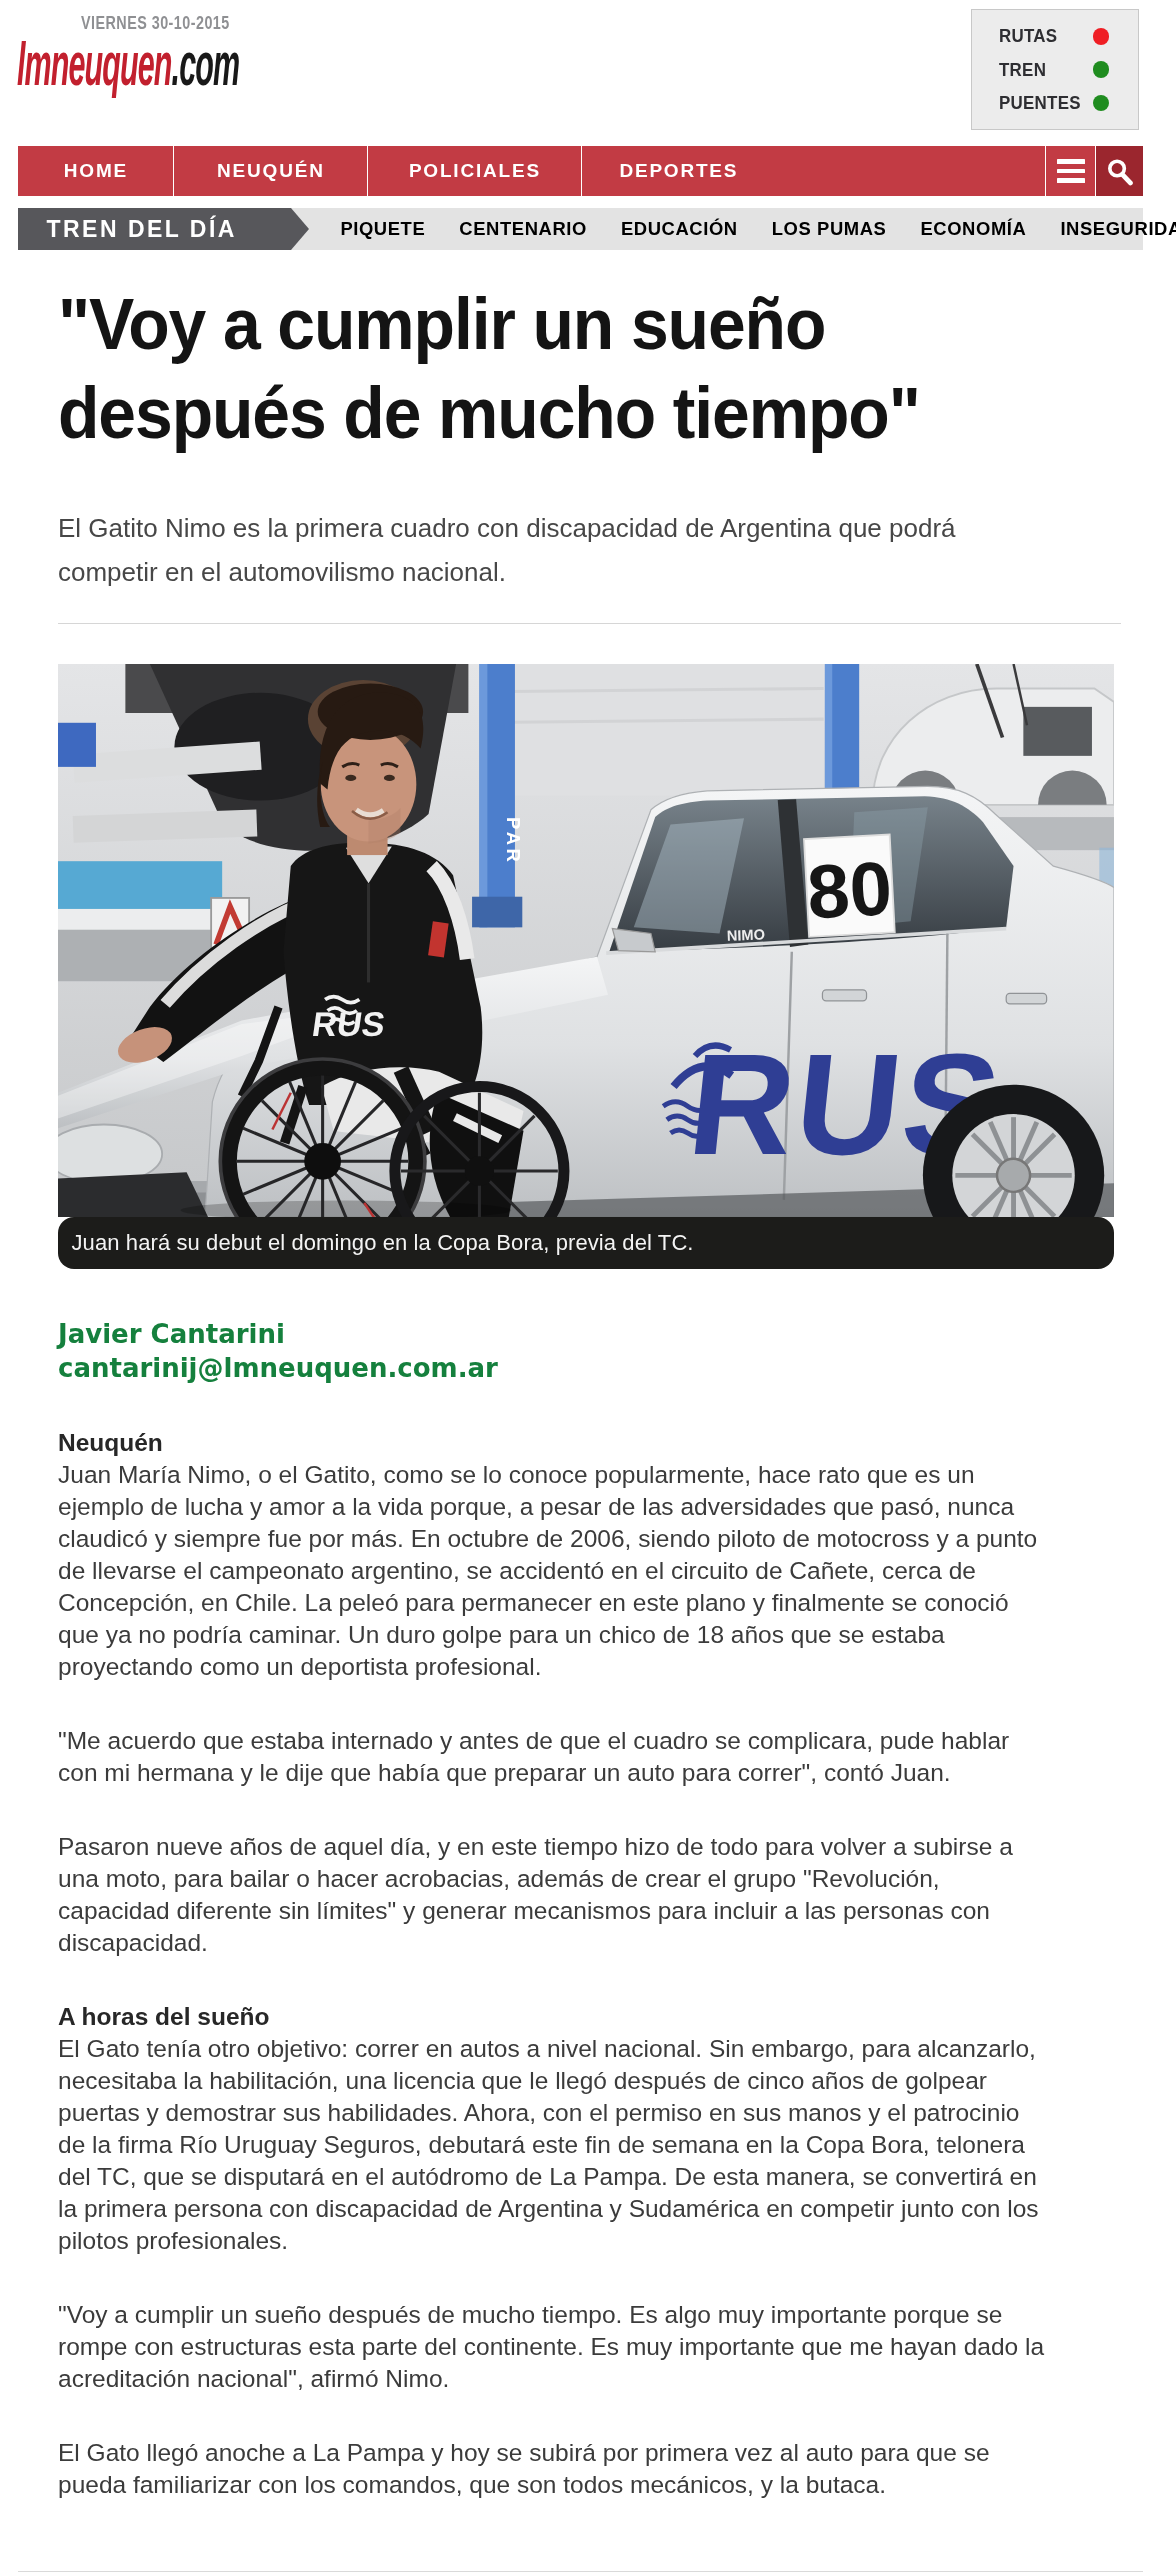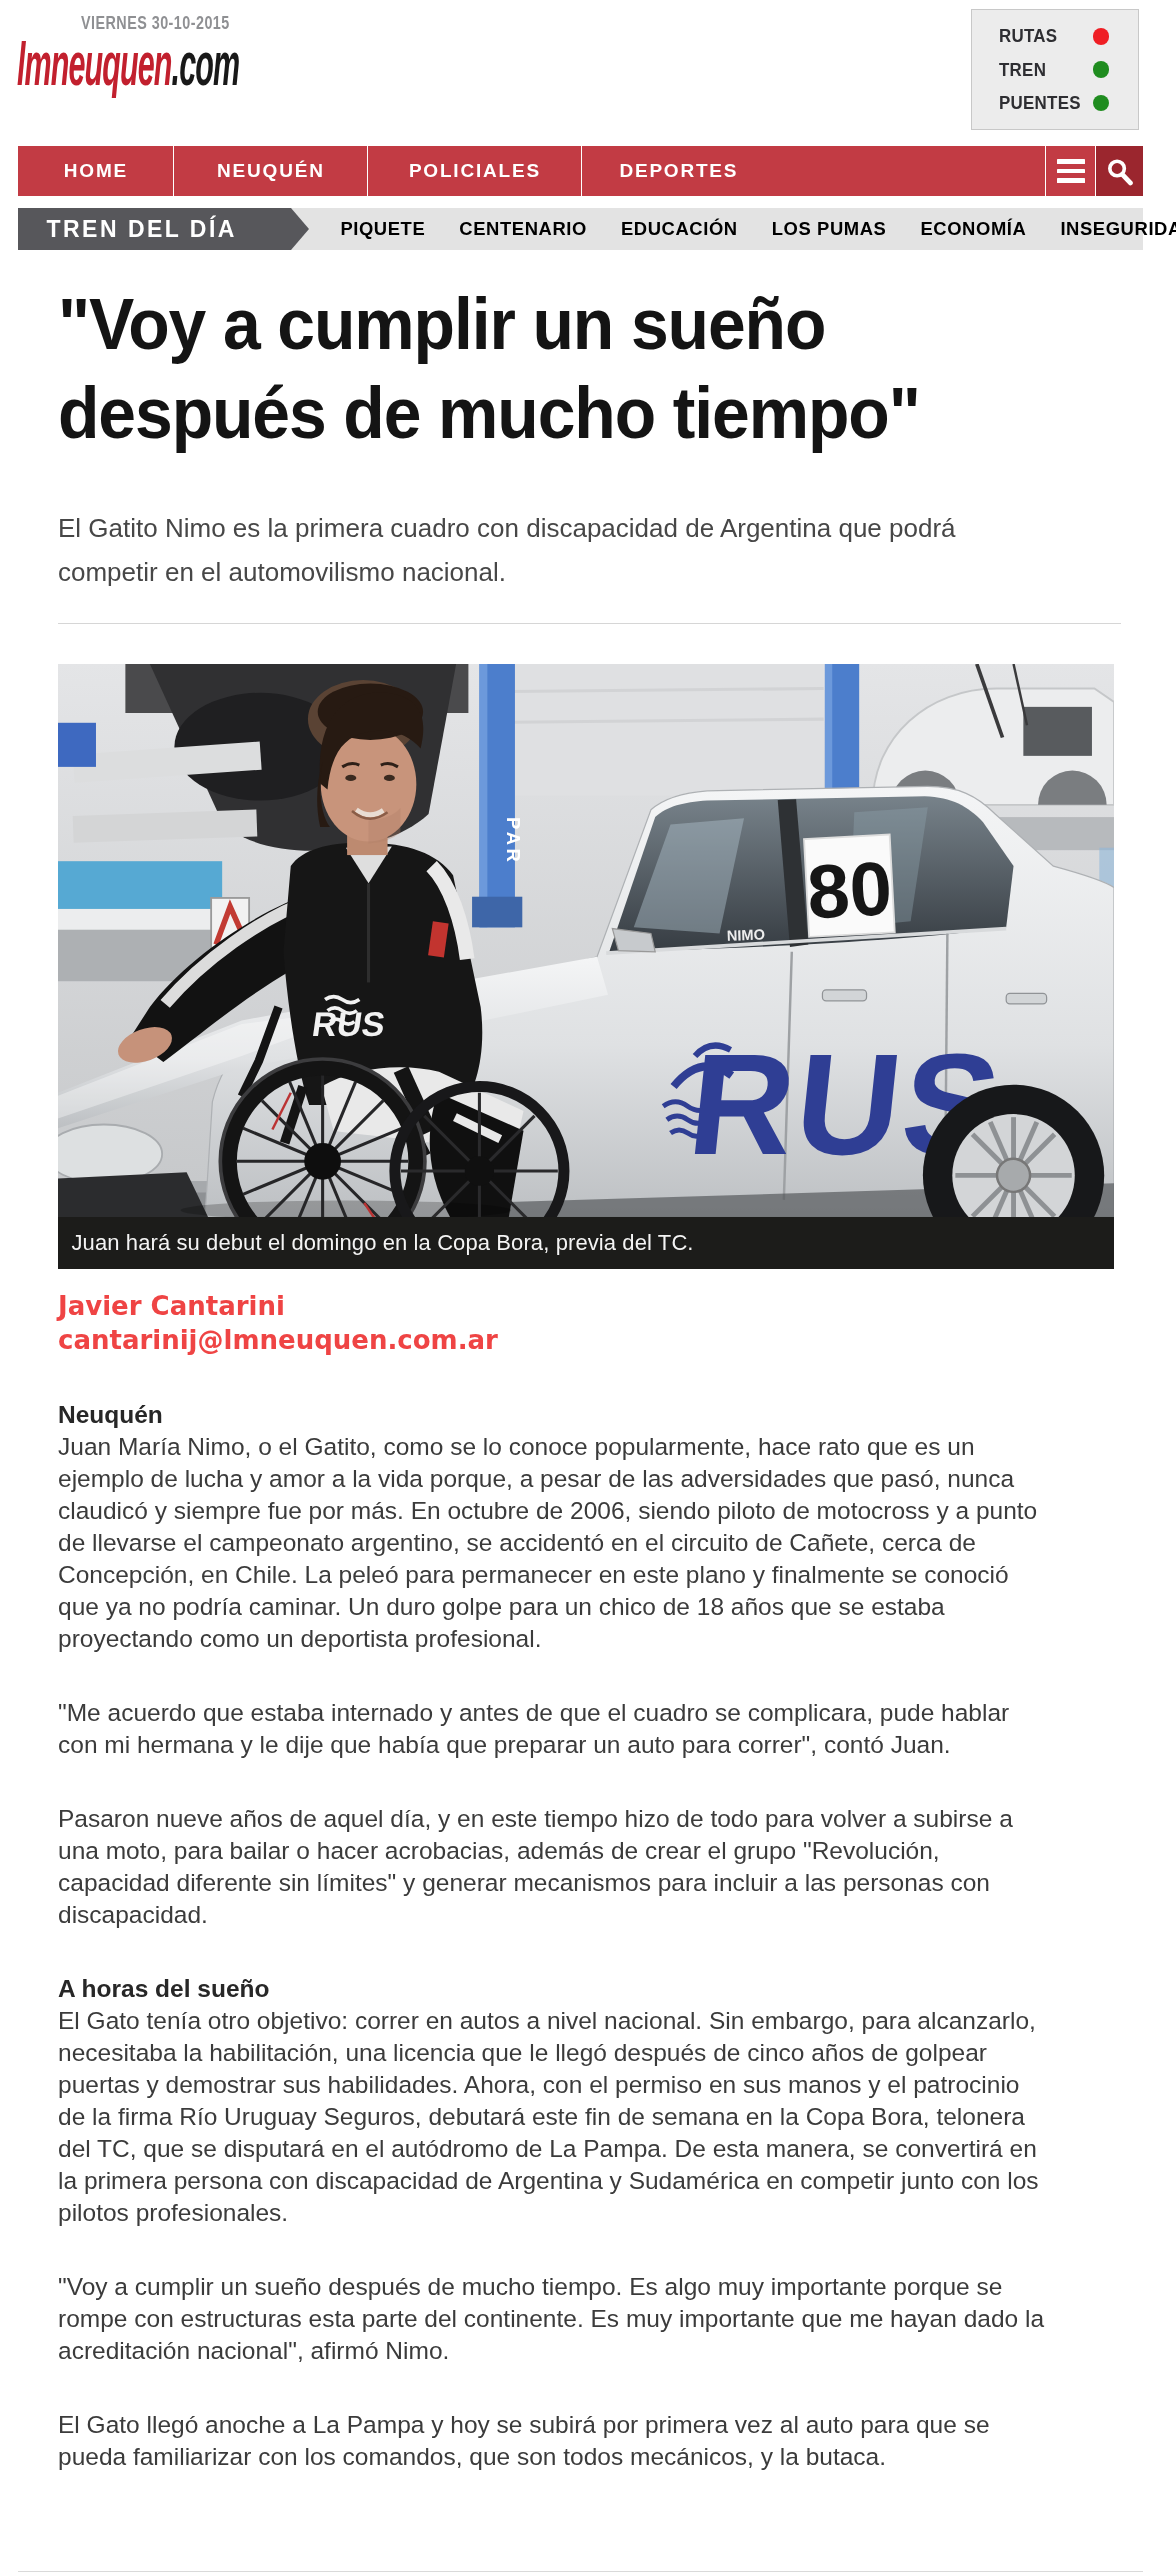--- a/index.html
+++ b/index.html
@@ -53,23 +53,23 @@
   
   .article { position:absolute; left:58px; top:279px; width:1063px; }
   .title { font-size:73px; line-height:89px; font-weight:bold; color:#141414; letter-spacing:-1.2px;
           width:1072px; transform:scaleX(.93); transform-origin:left top; }
   .subtitle { margin-top:49px; font-size:26px; line-height:44px; color:#474747; width:956px; font-weight:normal; }
   .divider { margin-top:29px; width:1063px; border-top:1.2px solid #D6D6D6; }
 
   .figure { margin-top:40px; width:1056px; }
   .photo-svg { display:block; width:1056px; height:553px; background:#CDCFD1; }
   .caption { width:1056px; height:52px; background:#1C1C1A; color:#F4F4F4; font-size:22px;
-          display:flex; align-items:center; padding-left:13.5px; letter-spacing:0.1px; }
-
-  .author { margin-top:20px; font-weight:bold; color:#ef4444; font-size:26px; line-height:34px;
+          display:flex; align-items:center; padding-left:13.5px; letter-spacing:0.1px;border-radius:16px; }
+
+  .author { margin-top:48px; font-weight:bold; color:#15803d; font-size:26px; line-height:34px;
           font-family:"DejaVu Sans","Liberation Sans",sans-serif; }
 
   .body-text { margin-top:42px; font-size:24.5px; line-height:32px; color:#3B3B3B; }
   .paragraph { width:993px; margin-bottom:42px; }
   .paragraph-heading { font-weight:bold; color:#272727; }
   .bottom-divider { position:absolute; left:18.4px; top:2571px; width:1125px; border-top:1.2px solid #DADADA; }
 </style>
 </head>
 <body>
 

